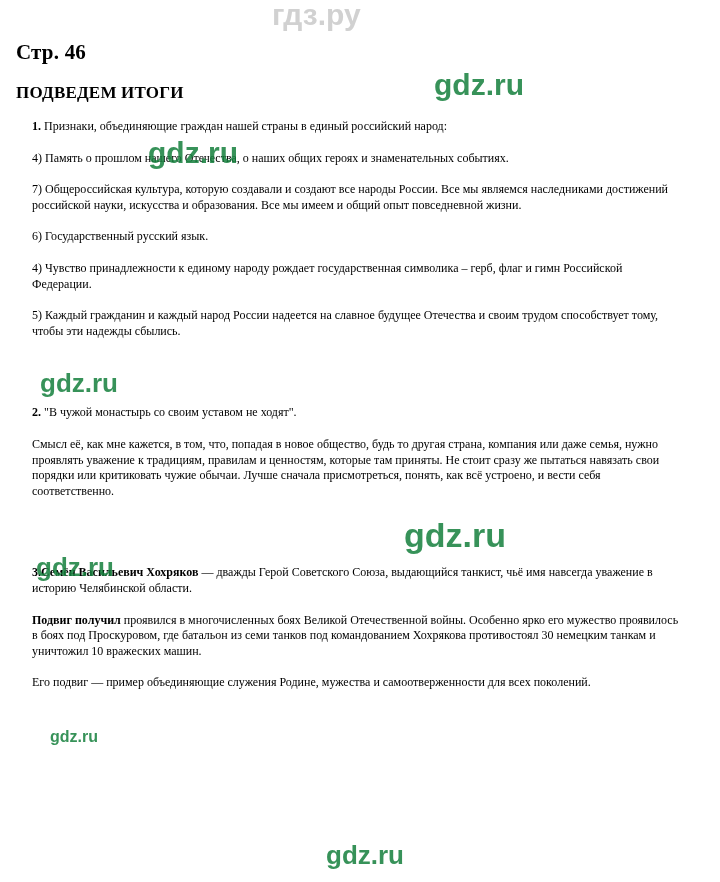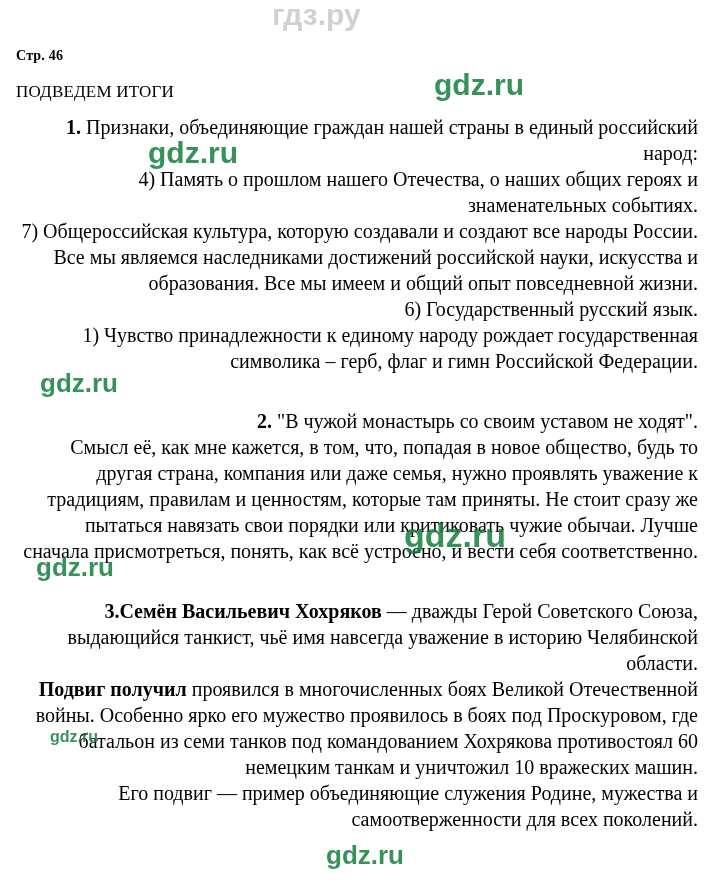--- a/index.html
+++ b/index.html
@@ -43,36 +43,36 @@
   .wm-7 { left: 326px; top: 840px; font-size: 26px; }
 
   
   .page {
     position: relative;
     z-index: 1;
     padding: 36px 22px 0 16px;
     box-sizing: border-box;
   }
   .page-ref {
-    font-size: 14px;
+    font-size: 21px;
     font-weight: bold;
-    margin: 12px 0 18px 0;
+    margin: 4px 0 18px 0;
     letter-spacing: 0.2px;
   }
   .section-title {
     font-size: 17px;
-    font-weight: normal;
+    font-weight: bold;
     margin: 0 0 12px 0;
     letter-spacing: 0.2px;
   }
   p.line {
-    font-size: 20px;
+    font-size: 12px;
     line-height: 1.30;
-    margin: 0;
-    text-align: right;
+    margin: 16px;
+    text-align: left;
   }
   .block {
     margin-bottom: 0;
   }
   .gap-lg { height: 34px; }
   .num {
     font-weight: bold;
   }
   .bold { font-weight: bold; }
 </style>
@@ -92,31 +92,32 @@
 
   <div class="page-ref">Стр. 46</div>
 
   <div class="section-title">ПОДВЕДЕМ ИТОГИ</div>
 
   <div class="block">
     <p class="line"><span class="num">1.</span><span> Признаки, объединяющие граждан нашей страны в единый российский народ:</span></p>
     <p class="line">4) Память о прошлом нашего Отечества, о наших общих героях и знаменательных событиях.</p>
     <p class="line">7) Общероссийская культура, которую создавали и создают все народы России. Все мы являемся наследниками достижений российской науки, искусства и образования. Все мы имеем и общий опыт повседневной жизни.</p>
     <p class="line">6) Государственный русский язык.</p>
-    <p class="line">1) Чувство принадлежности к единому народу рождает государственная символика – герб, флаг и гимн Российской Федерации.</p>
+    <p class="line">4) Чувство принадлежности к единому народу рождает государственная символика – герб, флаг и гимн Российской Федерации.</p>
+    <p class="line">5) Каждый гражданин и каждый народ России надеется на славное будущее Отечества и своим трудом способствует тому, чтобы эти надежды сбылись.</p>
   </div>
 
   <div class="gap-lg"></div>
 
   <div class="block">
     <p class="line"><span class="num">2.</span><span> "В чужой монастырь со своим уставом не ходят".</span></p>
     <p class="line">Смысл её, как мне кажется, в том, что, попадая в новое общество, будь то другая страна, компания или даже семья, нужно проявлять уважение к традициям, правилам и ценностям, которые там приняты. Не стоит сразу же пытаться навязать свои порядки или критиковать чужие обычаи. Лучше сначала присмотреться, понять, как всё устроено, и вести себя соответственно.</p>
   </div>
 
   <div class="gap-lg"></div>
 
   <div class="block">
     <p class="line"><span class="num">3.</span><span class="bold">Семён Васильевич Хохряков</span><span> — дважды Герой Советского Союза, выдающийся танкист, чьё имя навсегда уважение в историю Челябинской области.</span></p>
-    <p class="line"><span class="bold">Подвиг получил</span><span> проявился в многочисленных боях Великой Отечественной войны. Особенно ярко его мужество проявилось в боях под Проскуровом, где батальон из семи танков под командованием Хохрякова противостоял 60 немецким танкам и уничтожил 10 вражеских машин.</span></p>
+    <p class="line"><span class="bold">Подвиг получил</span><span> проявился в многочисленных боях Великой Отечественной войны. Особенно ярко его мужество проявилось в боях под Проскуровом, где батальон из семи танков под командованием Хохрякова противостоял 30 немецким танкам и уничтожил 10 вражеских машин.</span></p>
     <p class="line">Его подвиг — пример объединяющие служения Родине, мужества и самоотверженности для всех поколений.</p>
   </div>
 
 </div>
 
 </body></html>

